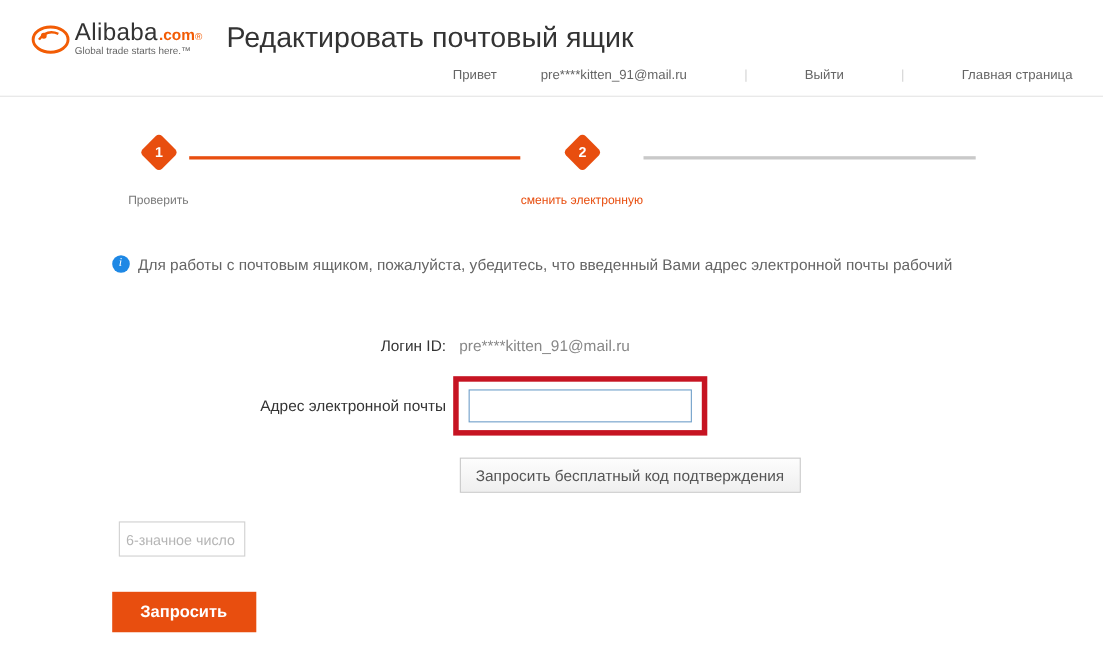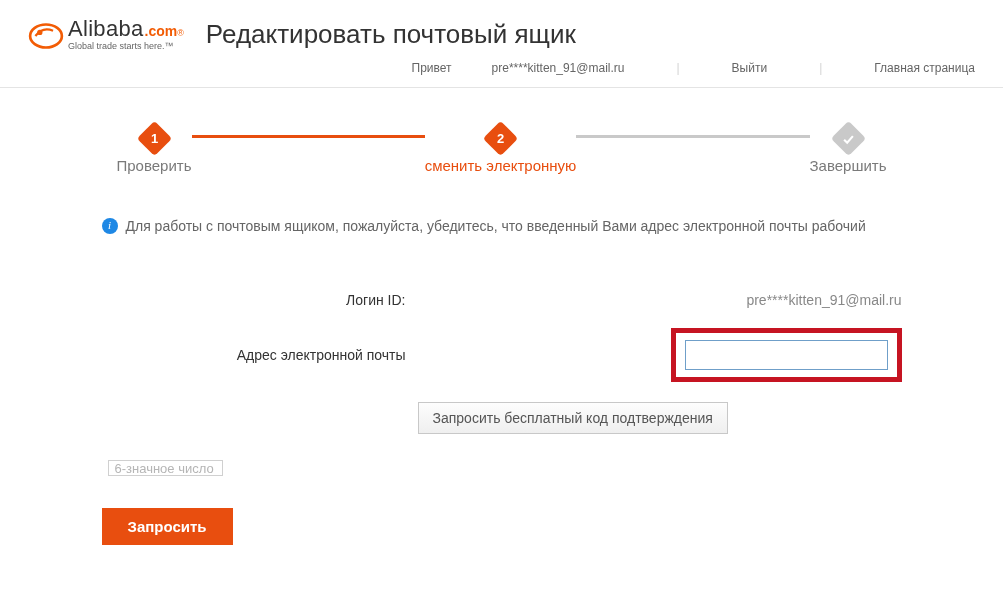--- a/index.html
+++ b/index.html
@@ -52,21 +52,21 @@
   .step-badge {
     width: 25px; height: 25px;
     transform: rotate(45deg);
     display: flex; align-items: center; justify-content: center;
     border-radius: 4px;
   }
   .step-badge span { transform: rotate(-45deg); color: #fff; font-weight: 700; font-size: 13px; }
   .step-1 .step-badge, .step-2 .step-badge { background: #e84e0f; }
   .step-3 .step-badge { background: #c9c9c9; }
   .step-3 .step-badge svg { transform: rotate(-45deg); }
-  .step-label { margin-top: 6px; font-size: 15px; white-space: nowrap; }
+  .step-label { margin-top: 25px; font-size: 11px; white-space: nowrap; }
   .step-1 .step-label, .step-3 .step-label { color: #7a7a7a; }
   .step-2 .step-label { color: #e84e0f; }
   .bar { flex: 1; height: 3px; margin: 0 0px; margin-bottom: 28px; }
   .bar-1 { background: #e84e0f; }
   .bar-2 { background: #c9c9c9; }
 
   .content {
     width: 800px; margin: 42px auto 0 auto;
   }
   .info-row {
@@ -75,21 +75,21 @@
   .info-icon {
     width: 16px; height: 16px; border-radius: 50%; background: #1e88e5;
     color: #fff; display:flex; align-items:center; justify-content:center;
     font-style: italic; font-family: Georgia, serif; font-size: 11px;
     margin-right: 8px; margin-top: 2px; flex-shrink: 0;
   }
   .form {
     margin-top: 56px;
   }
   .form-row {
-    display: flex; align-items: center; margin-bottom: 20px; justify-content: space-between;
+    display: flex; align-items: center; margin-bottom: 20px;
   }
   .form-label {
     width: 310px; text-align: right; padding-right: 6px;
     color: #333; font-size: 14px;
   }
   .form-label.login-lbl { color: #333; }
   .form-val {
     color: #888; font-size: 14px; margin-left: 6px;
   }
   .email-highlight {
@@ -109,21 +109,21 @@
     background: linear-gradient(#fdfdfd, #efefef);
     border: 1px solid #c8c8c8;
     padding: 7px 14px;
     font-size: 14px;
     font-weight: 400;
     color: #555;
     cursor: pointer;
     margin-bottom: 26px;
   }
   .verify-input {
-    width: 115px; height: 16px;
+    width: 115px; height: 32px;
     border: 1px solid #d0d0d0;
     padding: 4px 6px;
     font-size: 13px;
     margin-left: 6px;
   }
   .verify-input::placeholder { color: #b5b5b5; }
   .btn-orange {
     background: #e84e0f;
     border: none;
     color: #fff;
@@ -174,28 +174,20 @@
     <div class="step-label">Проверить</div>
   </div>
   <div class="bar bar-1"></div>
   <div class="step step-2">
     <div class="step-badge">
         <span>2</span>
       </div>
     <div class="step-label">сменить электронную</div>
   </div>
   <div class="bar bar-2"></div>
-  <div class="step step-3">
-    <div class="step-badge">
-      <svg width="14" height="14" viewBox="0 0 16 16">
-          <path d="M3 8.5 L6.5 12 L13 4.5" fill="none" stroke="#fff" stroke-width="2.4"></path>
-        </svg>
-    </div>
-    <div class="step-label">Завершить</div>
-  </div>
 </div>
 
 <div class="content">
   <div class="info-row">
     <div class="info-icon">i</div>
     <div>Для работы с почтовым ящиком, пожалуйста, убедитесь, что введенный Вами адрес электронной почты рабочий</div>
   </div>
 
   <div class="form">
 

